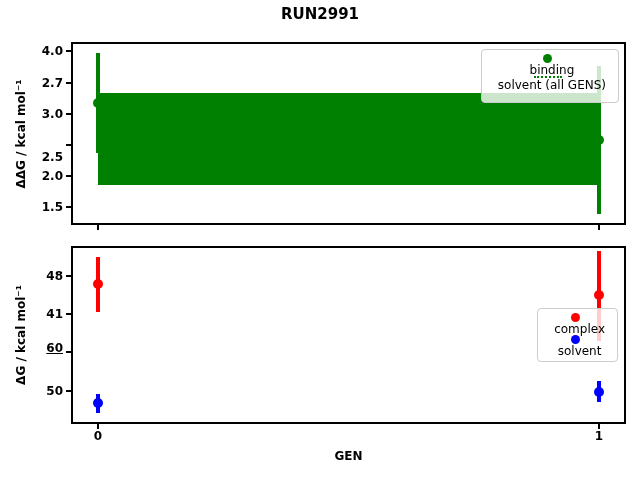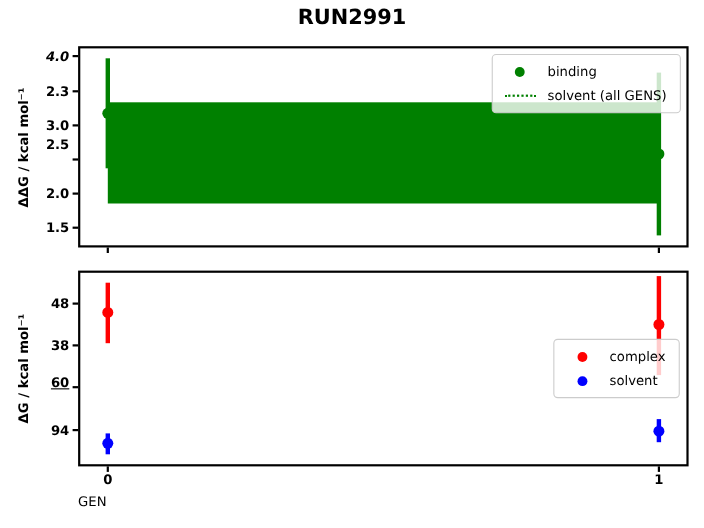--- a/index.html
+++ b/index.html
@@ -1,42 +1,42 @@
 <!DOCTYPE html>
 <html><head>
 <meta charset="utf-8">
 <style>
   html,body{margin:0;padding:0;background:#fff;}
   .fig{position:relative;width:640px;height:480px;background:#fff;
        font-family:"DejaVu Sans",sans-serif;overflow:hidden;}
   .fig-title{position:absolute;left:0;top:5px;width:640px;text-align:center;
-       font-size:19px;font-weight:bold;color:#000;}
+       font-size:15px;font-weight:bold;color:#000;}
   .axes{position:absolute;border:2px solid #000;background:#fff;box-sizing:border-box;}
   #ax1{left:71px;top:42px;width:555px;height:183px;}
   #ax2{left:71px;top:246px;width:555px;height:178px;}
   .ylab{position:absolute;width:220px;height:16px;text-align:center;
        font-size:12px;font-weight:bold;color:#000;transform:rotate(-90deg);}
   #ylabel1{left:-88px;top:126px;}
   #ylabel2{left:-88px;top:327px;}
-  .xlab{position:absolute;left:71px;top:449px;width:555px;
-       font-size:12px;font-weight:normal;color:#000;}
+  .xlab{position:absolute;left:71px;top:449px;width:555px;text-align:center;
+       font-size:12px;font-weight:bold;color:#000;}
   .ebar{position:absolute;width:4px;}
   .band{position:absolute;}
   .marker{position:absolute;width:10px;height:10px;border-radius:50%;}
   .ytick{position:absolute;left:-7px;width:5px;height:2px;background:#000;}
   .yticklabel{position:absolute;left:-54px;width:44px;text-align:right;
        font-size:12px;font-weight:bold;color:#000;line-height:16px;height:16px;}
   .xtick{position:absolute;bottom:-7px;width:2px;height:5px;background:#000;}
   .xticklabel{position:absolute;width:30px;text-align:center;
        font-size:12px;font-weight:bold;color:#000;}
   .legend{position:absolute;z-index:5;background:rgba(255,255,255,0.8);
        border:1px solid #ccc;border-radius:4px;padding:4px 12px 4px 8px;}
   .legend-top{top:5px;right:5px;}
   .legend-bottom{top:60px;right:6px;}
-  .legend-row{display:flex;align-items:center;height:22px;}
+  .legend-row{display:flex;align-items:center;height:22px;flex-direction:column;}
   .sw-wrap{width:34px;display:flex;justify-content:center;align-items:center;}
   .dot{width:9px;height:9px;border-radius:50%;}
   .dotted{width:28px;height:0;border-top:2px dotted #008000;}
   .legend-label{font-size:12px;color:#000;margin-left:8px;white-space:nowrap;}
 </style>
 </head>
 <body>
 
 <div class="fig">
 
@@ -59,27 +59,27 @@
           </span>
         <span class="legend-label">solvent (all GENS)</span>
       </div>
     </div>
   <div class="ebar" style="left: 23.0455px; top: 8.73171px; height: 99.7909px; background: rgb(0, 128, 0);"></div>
       <div class="ebar" style="left: 523.955px; top: 21.8293px; height: 148.439px; background: rgb(0, 128, 0);"></div>
       <div class="band" style="left: 25.0455px; width: 500.909px; top: 48.6481px; height: 92.3066px; background: rgb(0, 128, 0);"></div>
       <div class="marker" style="left: 20.0455px; top: 53.6272px; background: rgb(0, 128, 0);"></div>
       <div class="marker" style="left: 520.955px; top: 91.0488px; background: rgb(0, 128, 0);"></div>
       <div class="ytick" style="top: 6.48432px;"></div>
-      <div class="yticklabel" style="top: -0.515679px; font-style: italic;">4.0</div>
+      <div class="yticklabel" style="top: -0.515679px;">4.0</div>
       <div class="ytick" style="top: 37.669px;"></div>
-      <div class="yticklabel" style="top: 30.669px;">2.3</div>
+      <div class="yticklabel" style="top: 30.669px;">2.7</div>
       <div class="ytick" style="top: 68.8537px;"></div>
       <div class="yticklabel" style="top: 61.8537px;">3.0</div>
       <div class="ytick" style="top: 100.038px;"></div>
-      <div class="yticklabel" style="top: 79px;">2.5</div>
+      <div class="yticklabel" style="top: 105px;">2.5</div>
       <div class="ytick" style="top: 131.223px;"></div>
       <div class="yticklabel" style="top: 124.223px; text-align: right;">2.0</div>
       <div class="ytick" style="top: 162.408px;"></div>
       <div class="yticklabel" style="top: 155.408px;">1.5</div>
       <div class="xtick" style="left: 24.0455px;"></div>
       <div class="xtick" style="left: 524.955px;"></div>
     </div>
 
   <div class="axes" id="ax2">
     <div class="legend legend-bottom">
@@ -100,25 +100,25 @@
       <div class="ebar" style="left: 523.955px; top: 133.464px; height: 20.6505px; background: rgb(0, 0, 255);"></div>
       <div class="ebar" style="left: 23.0455px; top: 8.7956px; height: 55.4505px; background: rgb(255, 0, 0);"></div>
       <div class="ebar" style="left: 523.955px; top: 3.05934px; height: 89.8681px; background: rgb(255, 0, 0);"></div>
       <div class="marker" style="left: 20.0455px; top: 150.262px; background: rgb(0, 0, 255);"></div>
       <div class="marker" style="left: 520.955px; top: 138.789px; background: rgb(0, 0, 255);"></div>
       <div class="marker" style="left: 20.0455px; top: 31.3297px; background: rgb(255, 0, 0);"></div>
       <div class="marker" style="left: 520.955px; top: 42.0374px; background: rgb(255, 0, 0);"></div>
       <div class="ytick" style="top: 26.9165px;"></div>
       <div class="yticklabel" style="top: 19.9165px;">48</div>
       <div class="ytick" style="top: 65.1582px;"></div>
-      <div class="yticklabel" style="top: 58.1582px;">38</div>
+      <div class="yticklabel" style="top: 58.1582px;">41</div>
       <div class="ytick" style="top: 103.4px;"></div>
       <div class="yticklabel" style="top: 92px; text-decoration: underline;">60</div>
       <div class="ytick" style="top: 141.642px;"></div>
-      <div class="yticklabel" style="top: 134.642px;">94</div>
+      <div class="yticklabel" style="top: 134.642px;">50</div>
       <div class="xtick" style="left: 24.0455px;"></div>
       <div class="xticklabel" style="left: 10.0455px; top: 181px;">0</div>
       <div class="xtick" style="left: 524.955px;"></div>
       <div class="xticklabel" style="left: 510.955px; top: 181px;">1</div>
     </div>
 
   <div class="xlab">GEN</div>
 
 </div>
 

